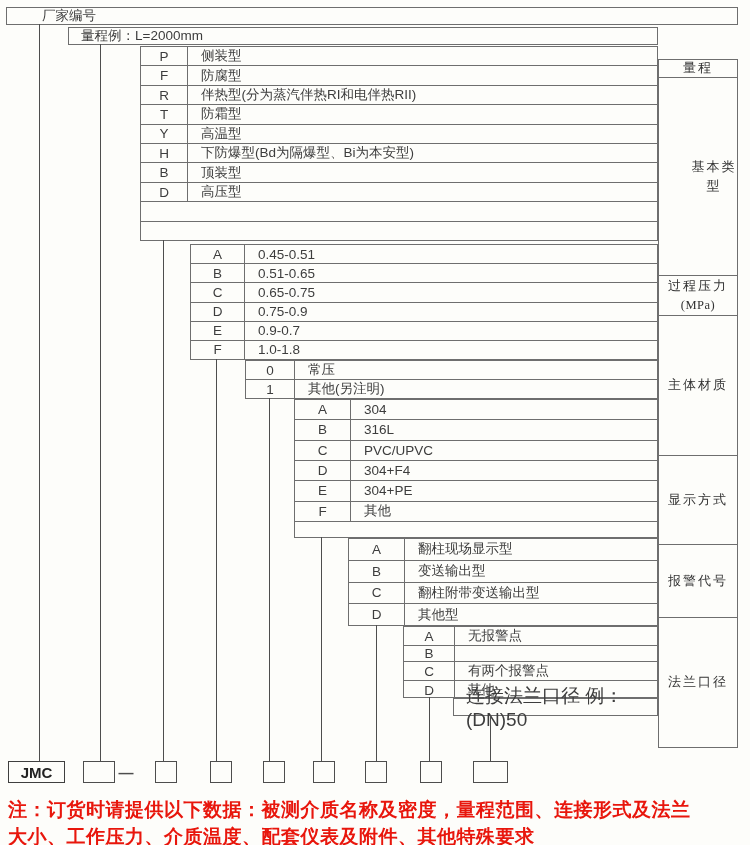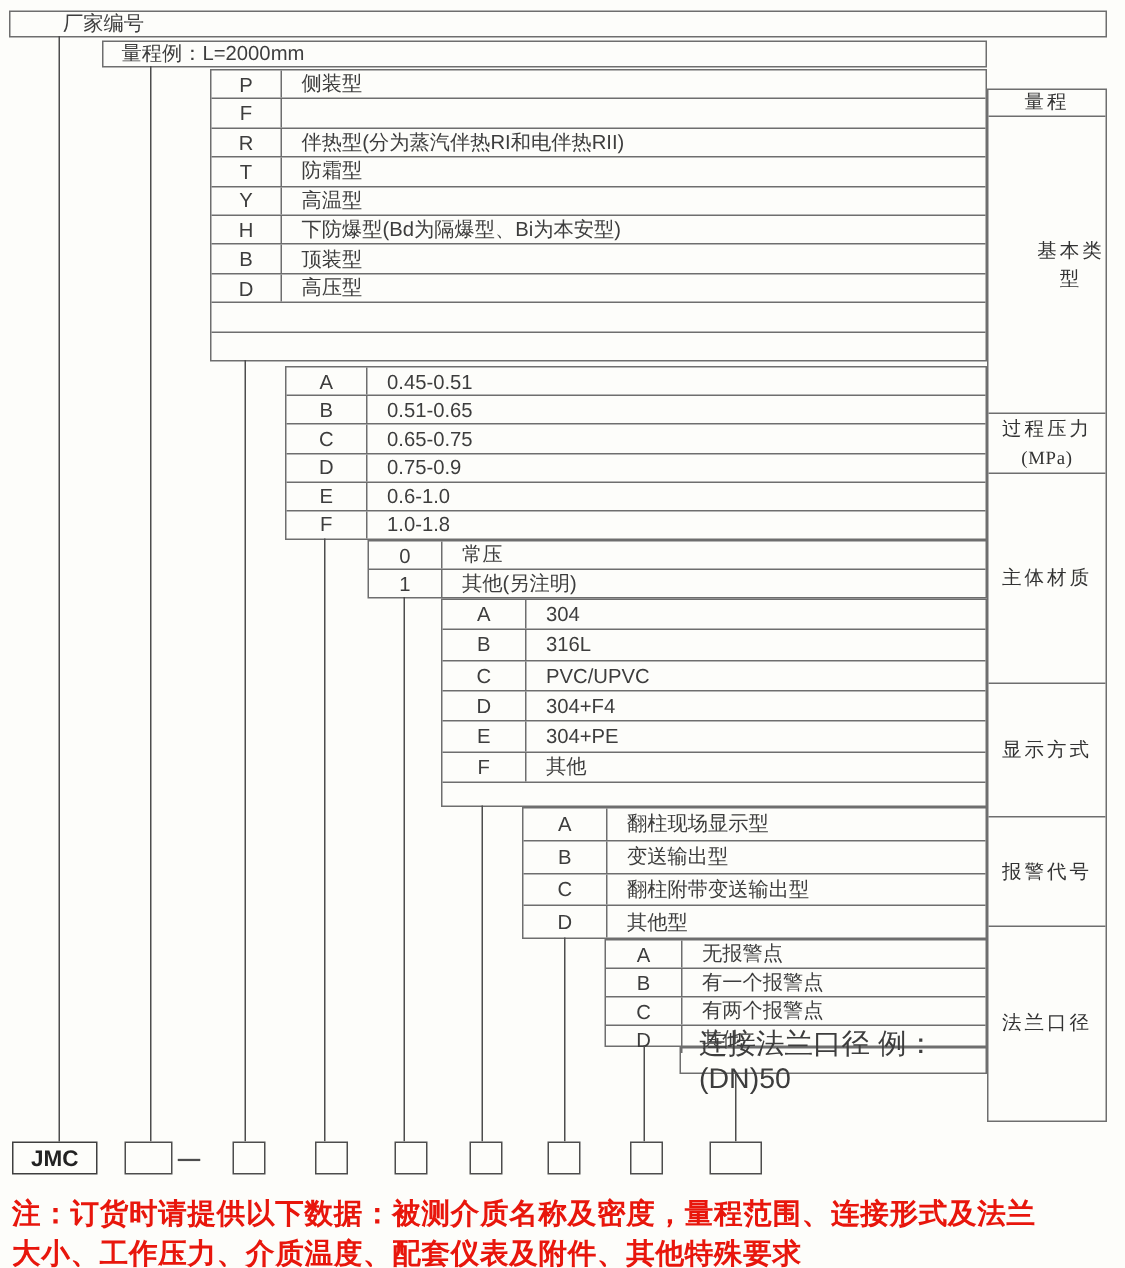--- a/index.html
+++ b/index.html
@@ -112,20 +112,21 @@
   </div>
 </div>
 
 <div class="abs tbl" style="left:140px;top:46px;width:518px;height:195px;">
   <div class="trow">
     <div class="tcode w46">P</div>
     <div class="tdesc">侧装型</div>
   </div>
   <div class="trow">
     <div class="tcode w46">F</div>
+    <div class="tdesc">防腐型</div>
   </div>
   <div class="trow">
     <div class="tcode w46">R</div>
     <div class="tdesc">伴热型(分为蒸汽伴热RI和电伴热RII)</div>
   </div>
   <div class="trow">
     <div class="tcode w46">T</div>
     <div class="tdesc">防霜型</div>
   </div>
   <div class="trow">
@@ -160,21 +161,21 @@
   <div class="trow">
     <div class="tcode w53">C</div>
     <div class="tdesc">0.65-0.75</div>
   </div>
   <div class="trow">
     <div class="tcode w53">D</div>
     <div class="tdesc">0.75-0.9</div>
   </div>
   <div class="trow">
     <div class="tcode w53">E</div>
-    <div class="tdesc">0.6-1.0</div>
+    <div class="tdesc">0.9-0.7</div>
   </div>
   <div class="trow">
     <div class="tcode w53">F</div>
     <div class="tdesc">1.0-1.8</div>
   </div>
 </div>
 
 <div class="abs tbl" style="left:245px;top:360px;width:413px;height:39px;">
   <div class="trow">
     <div class="tcode w48">0</div>
@@ -233,21 +234,20 @@
   </div>
 </div>
 
 <div class="abs tbl" style="left:403px;top:626px;width:255px;height:72px;">
   <div class="trow">
     <div class="tcode w50">A</div>
     <div class="tdesc">无报警点</div>
   </div>
   <div class="trow">
     <div class="tcode w50">B</div>
-    <div class="tdesc">有一个报警点</div>
   </div>
   <div class="trow">
     <div class="tcode w50">C</div>
     <div class="tdesc">有两个报警点</div>
   </div>
   <div class="trow">
     <div class="tcode w50">D</div>
     <div class="tdesc">其他</div>
   </div>
 </div>

